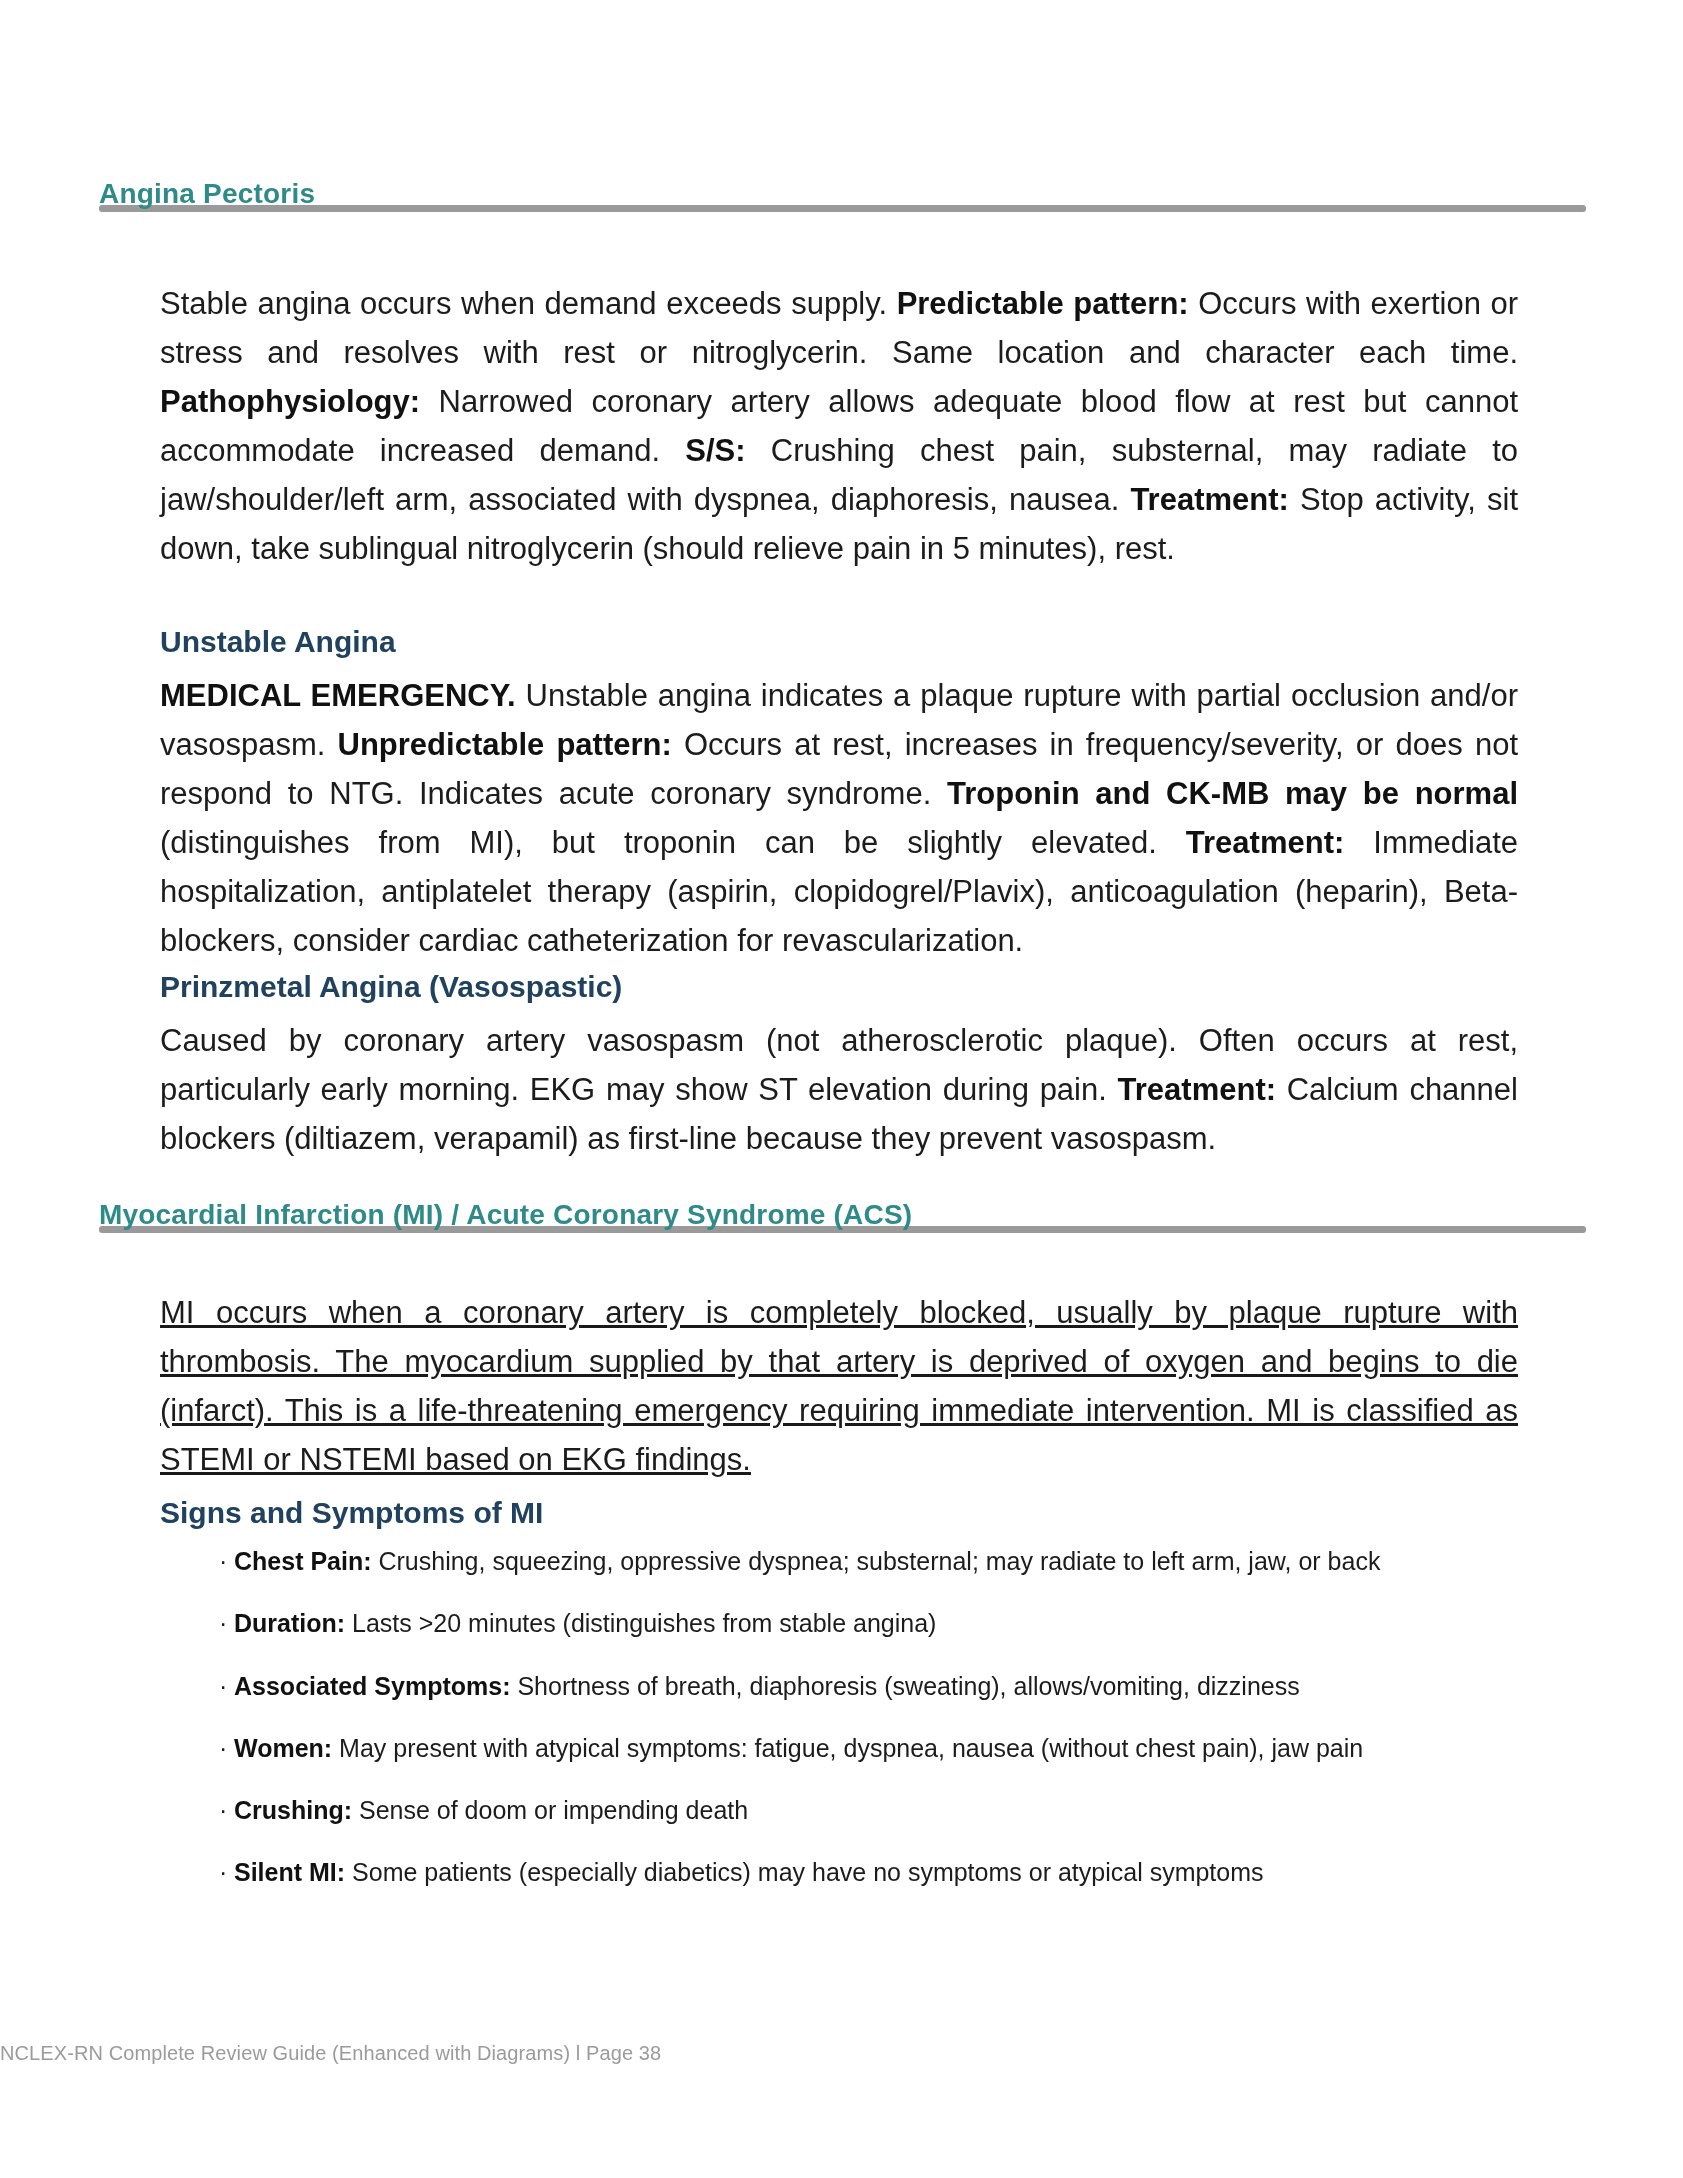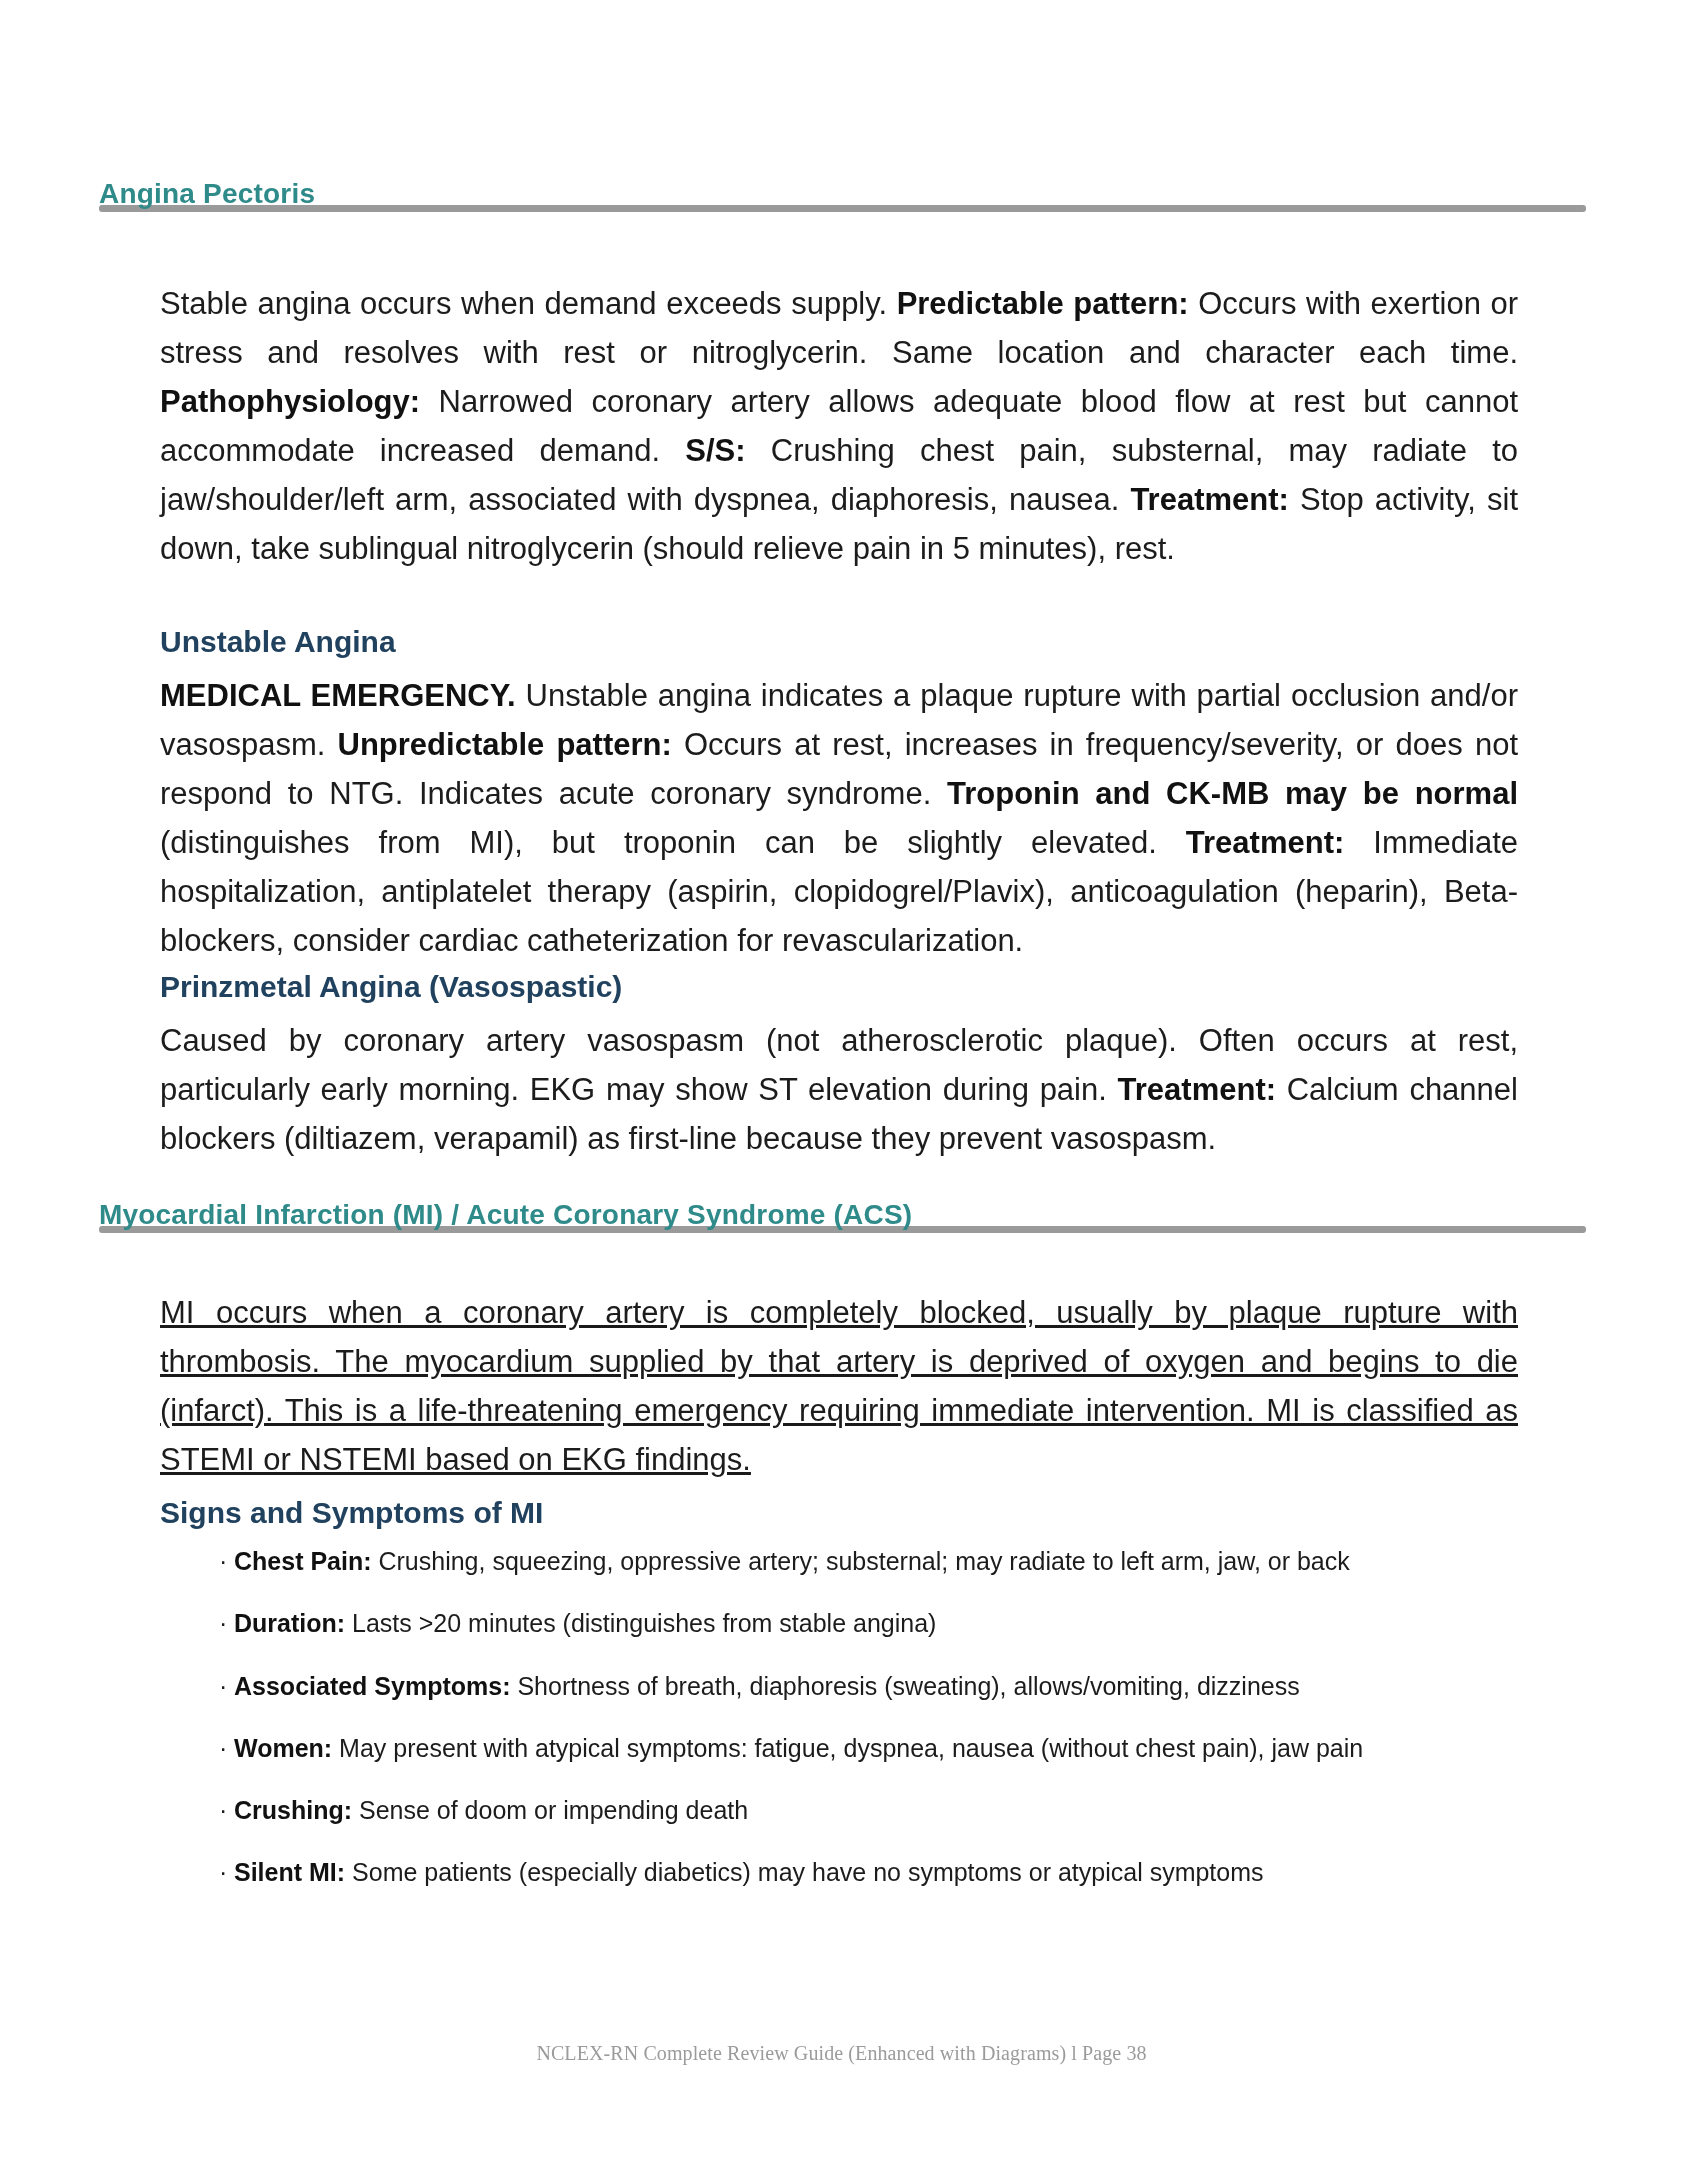--- a/index.html
+++ b/index.html
@@ -95,25 +95,23 @@
     line-height: 1.45;
   }
   .bullet b { font-weight: bold; color: #111; }
 
   
   .footer {
     position: absolute;
     left: 0;
     top: 2042px;
     width: 1683px;
-    text-align: center;
     font-size: 20px;
     color: #9b9b9b;
     letter-spacing: 0.1px;
-    font-family: Liberation Serif, serif;
   }
 </style>
 </head>
 <body>
 
 <div class="page">
 
   <div class="section" style="top:179px;">
     <div class="section-title">Angina Pectoris</div>
     <div class="section-rule"></div>
@@ -138,21 +136,21 @@
     <div class="section-rule"></div>
   </div>
 
   <div class="content" style="top:1289px;text-decoration:underline;">
     <p class="para"><span>MI occurs when a coronary artery is completely blocked, usually by plaque rupture with thrombosis. The myocardium supplied by that artery is deprived of oxygen and begins to die (infarct). This is a life-threatening emergency requiring immediate intervention. MI is classified as STEMI or NSTEMI based on EKG findings.</span></p>
   </div>
 
   <div class="content" style="top:1496px;">
     <div class="sub-title">Signs and Symptoms of MI</div>
     <ul class="bullets">
-        <li class="bullet"><span class="dot">·</span><b>Chest Pain:</b><span> Crushing, squeezing, oppressive artery; substernal; may radiate to left arm, jaw, or back</span></li>
+        <li class="bullet"><span class="dot">·</span><b>Chest Pain:</b><span> Crushing, squeezing, oppressive dyspnea; substernal; may radiate to left arm, jaw, or back</span></li>
         <li class="bullet"><span class="dot">·</span><b>Duration:</b><span> Lasts &gt;20 minutes (distinguishes from stable angina)</span></li>
         <li class="bullet"><span class="dot">·</span><b>Associated Symptoms:</b><span> Shortness of breath, diaphoresis (sweating), allows/vomiting, dizziness</span></li>
         <li class="bullet"><span class="dot">·</span><b>Women:</b><span> May present with atypical symptoms: fatigue, dyspnea, nausea (without chest pain), jaw pain</span></li>
         <li class="bullet"><span class="dot">·</span><b>Crushing:</b><span> Sense of doom or impending death</span></li>
         <li class="bullet"><span class="dot">·</span><b>Silent MI:</b><span> Some patients (especially diabetics) may have no symptoms or atypical symptoms</span></li>
       </ul>
   </div>
 
   <div class="footer">NCLEX-RN Complete Review Guide (Enhanced with Diagrams) l Page 38</div>
 

